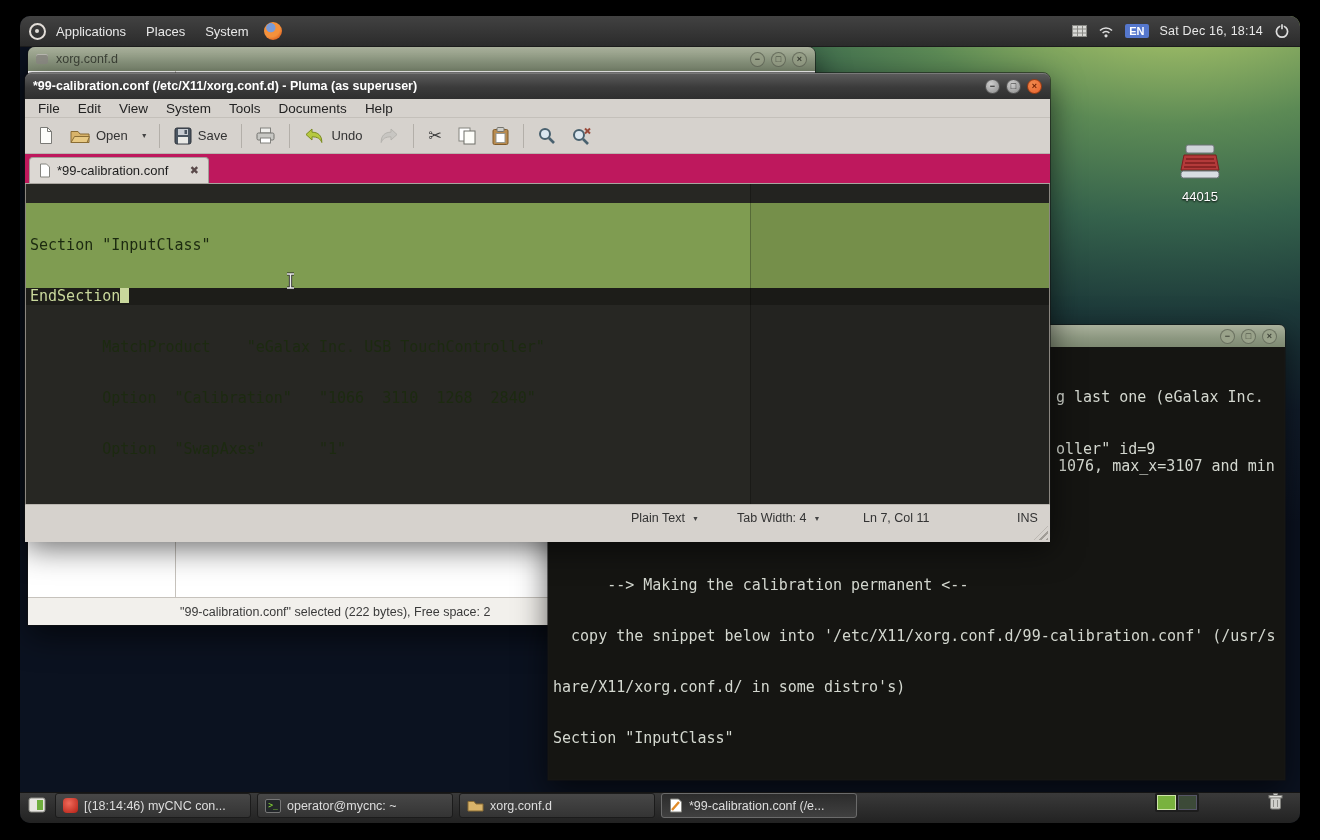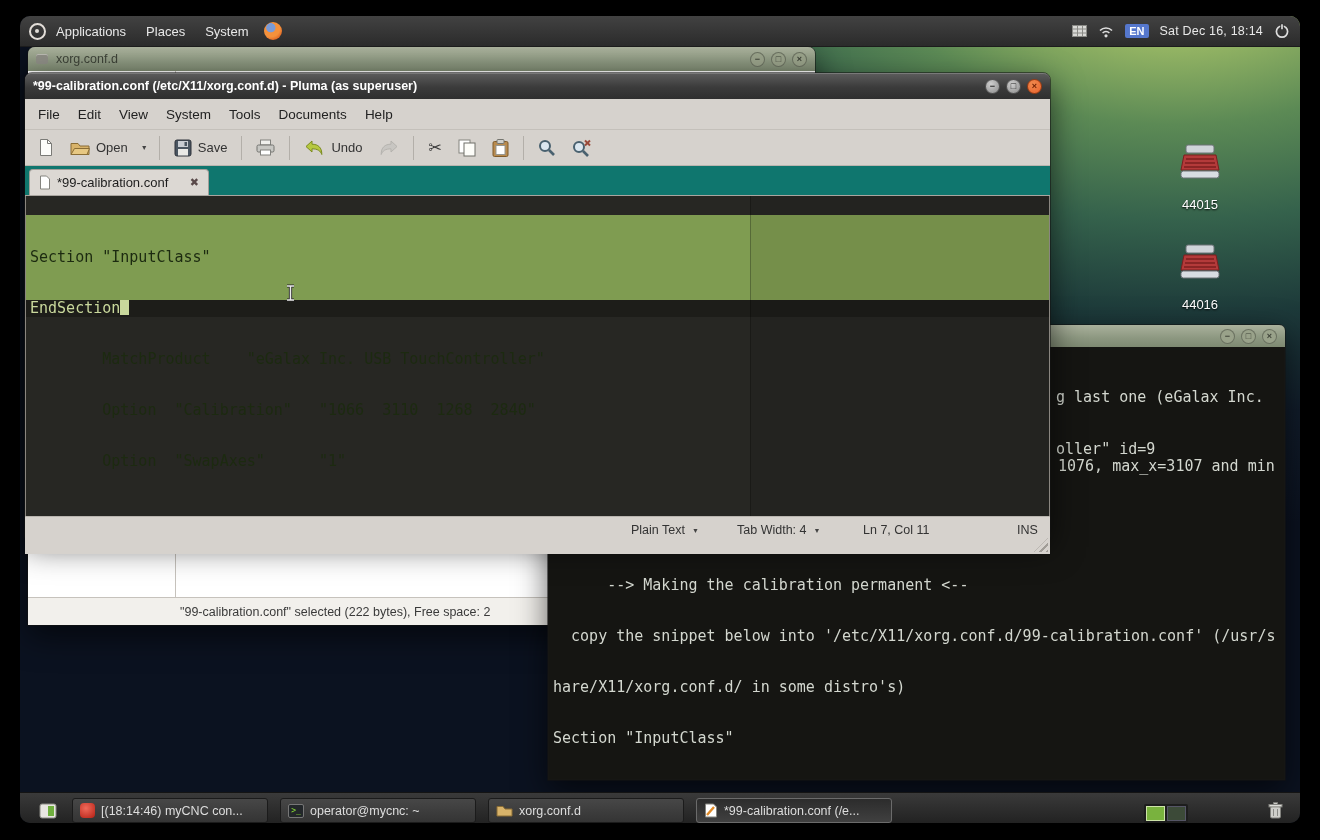--- a/index.html
+++ b/index.html
@@ -46,30 +46,30 @@
   .term{left:528px;top:309px;width:737px;height:455px;z-index:3;background:#161614;border-radius:6px 6px 0 0}
   .term .titlebar{height:22px;border-radius:5px 5px 0 0}
   .term-content{position:absolute;left:1px;right:1px;top:22px;bottom:1px;background:#151512;overflow:hidden;
     color:var(--terminal_text,#d3d7cf);font-family:"DejaVu Sans Mono",monospace;font-size:15px;line-height:17px;white-space:pre}
   .tfrag{position:absolute}
   .tmain{position:absolute;left:4px;top:196px}
 
   
   .pluma{left:5px;top:57px;width:1025px;height:464px;z-index:5;background:#d6d2cd}
   .title-text{white-space:nowrap;overflow:hidden}
-  .menubar{height:31px;background:#d6d2cd;display:flex;align-items:center;padding-left:4px;
+  .menubar{height:19px;background:#d6d2cd;display:flex;align-items:center;padding-left:4px;
     font-size:13.5px;color:#222;border-bottom:1px solid #c4c0ba}
   .menu-entry{padding:0 9px;height:100%;display:flex;align-items:center}
   .toolbar{height:36px;background:#d6d2cd;display:flex;align-items:center;padding:0 6px;gap:2px;border-bottom:1px solid #b9b5af}
   .tbtn{height:30px;display:flex;align-items:center;gap:6px;padding:0 7px;border-radius:3px;color:#333;font-size:13px}
   .tbtn.disabled{opacity:.45}
   .tsep{width:1px;height:24px;background:#b3afa9;margin:0 5px}
   .dd{font-size:7px;color:#444}
   .glyph{font-size:16px;color:#3a3a3a;font-family:"DejaVu Sans",sans-serif}
-  .tabstrip{height:30px;background:#0f766e;display:flex;align-items:flex-end;padding:4px 4px 0;border-bottom:1px solid #a9a59f}
+  .tabstrip{height:30px;background:#be185d;display:flex;align-items:flex-end;padding:4px 4px 0;border-bottom:1px solid #a9a59f}
   .tab{height:26px;background:#dcd8d3;border:1px solid #a39f99;border-bottom:none;border-radius:4px 4px 0 0;
     display:flex;align-items:center;gap:6px;padding:0 9px;font-size:13px;color:#1d1d1d;min-width:180px}
   .tabclose{margin-left:auto;font-size:11px;color:#5a4a4a}
 
   .editor{position:relative;height:320px;background:#272723;overflow:hidden;
     font-family:"DejaVu Sans Mono",monospace;font-size:15px;line-height:17px;white-space:pre;
     border-left:1px solid #8a8680;border-right:1px solid #8a8680}
   .sel{position:absolute;left:0;top:19px;right:0;height:85px;background:var(--selection_green,#7f9c51);color:#1c2a10}
   .sel div{height:17px;padding-left:4px}
   .curline{position:absolute;left:0;top:104px;right:0;height:17px;background:#1d1d19;color:#c9d89c;padding-left:4px}
@@ -80,25 +80,25 @@
 
   .statusbar{position:relative;height:38px;background:#d6d2cd;border-top:1px solid #b9b5af;font-size:12.5px;color:#333}
   .combo{position:absolute;top:4px;display:flex;align-items:center;gap:7px;padding:2px 6px;border-radius:3px}
   .sb-text{position:absolute;top:6px}
   .grip{position:absolute;right:2px;bottom:2px;width:14px;height:14px;
     background:repeating-linear-gradient(135deg,transparent 0 3px,#a19d97 3px 5px);
     clip-path:polygon(100% 0,100% 100%,0 100%)}
 
   
   .dicon{position:absolute;width:80px;text-align:center;z-index:1;color:#fff;font-size:13px;text-shadow:0 1px 2px #000}
-  .dicon-label{margin-top:12px}
-
-  
-  .taskbar{position:absolute;left:0;bottom:0;width:100%;height:31px;z-index:20;display:flex;align-items:flex-end;
-    background:linear-gradient(#3a3a3a,#222);border-top:1px solid #141414;padding:0 16px;gap:12px}
+  .dicon-label{margin-top:4px}
+
+  
+  .taskbar{position:absolute;left:0;bottom:0;width:100%;height:31px;z-index:20;display:flex;align-items:flex-start;
+    background:linear-gradient(#3a3a3a,#222);border-top:1px solid #141414;padding:0 5px;gap:6px}
   .sd-btn{width:24px;height:24px;display:flex;align-items:center;justify-content:center}
   .taskbtn{width:196px;height:25px;background:linear-gradient(#474747,#343434);border:1px solid #1b1b1b;border-radius:3px;
     display:flex;align-items:center;gap:6px;padding:0 7px;color:#ddd;font-size:12.5px}
   .taskbtn.active{background:linear-gradient(#2c2c2c,#404040);border-color:#6b6b6b}
   .tlabel{white-space:nowrap;overflow:hidden}
   .ticon{flex:0 0 auto;display:flex;align-items:center;justify-content:center}
   .icon-mycnc{width:15px;height:15px;border-radius:4px;background:radial-gradient(circle at 40% 35%,#f06a5a,#b41f14)}
   .icon-term{width:16px;height:14px;background:#23272a;border:1px solid #777;border-radius:2px;
     color:#8ae234;font-size:8px;font-family:"DejaVu Sans Mono",monospace;display:flex;align-items:center;justify-content:center}
   .workspaces{margin-left:auto;margin-right:96px;display:flex;gap:2px;background:#1d1d1d;padding:2px;border-radius:2px}
@@ -114,31 +114,20 @@
     <svg width="46" height="38" viewBox="0 0 46 38">
       <rect x="9" y="1" width="28" height="8" rx="2" fill="#cfd4d9" stroke="#6a7075"></rect>
       <path d="M7 11 h32 l3 15 h-38 z" fill="#b43a3a" stroke="#7a1f1f"></path>
       <line x1="9" y1="15" x2="37" y2="15" stroke="#8a2525" stroke-width="2"></line>
       <line x1="8" y1="19" x2="38" y2="19" stroke="#8a2525" stroke-width="2"></line>
       <line x1="7" y1="23" x2="39" y2="23" stroke="#8a2525" stroke-width="2"></line>
       <rect x="4" y="27" width="38" height="7" rx="2.5" fill="#d8dde2" stroke="#6a7075"></rect>
     </svg>
     <div class="dicon-label">44015</div>
   </div>
-  <div class="dicon" style="left:1140px;top:228px">
-    <svg width="46" height="38" viewBox="0 0 46 38">
-      <rect x="9" y="1" width="28" height="8" rx="2" fill="#cfd4d9" stroke="#6a7075"></rect>
-      <path d="M7 11 h32 l3 15 h-38 z" fill="#b43a3a" stroke="#7a1f1f"></path>
-      <line x1="9" y1="15" x2="37" y2="15" stroke="#8a2525" stroke-width="2"></line>
-      <line x1="8" y1="19" x2="38" y2="19" stroke="#8a2525" stroke-width="2"></line>
-      <line x1="7" y1="23" x2="39" y2="23" stroke="#8a2525" stroke-width="2"></line>
-      <rect x="4" y="27" width="38" height="7" rx="2.5" fill="#d8dde2" stroke="#6a7075"></rect>
-    </svg>
-    <div class="dicon-label">44016</div>
-  </div>
 
   <div class="win fm">
     <div class="titlebar tb-inactive">
       <span class="fm-loc-icon"></span>
       <span class="title-text">xorg.conf.d</span>
       <span class="winbtns">
         <span class="wbtn wbtn-i">−</span>
         <span class="wbtn wbtn-i">□</span>
         <span class="wbtn wbtn-i">×</span>
       </span>

